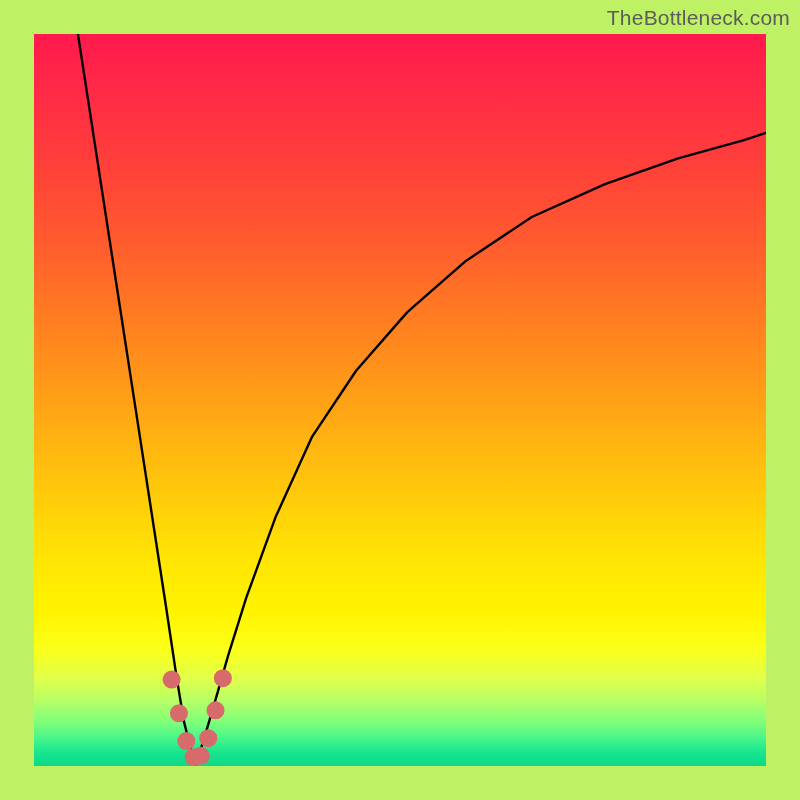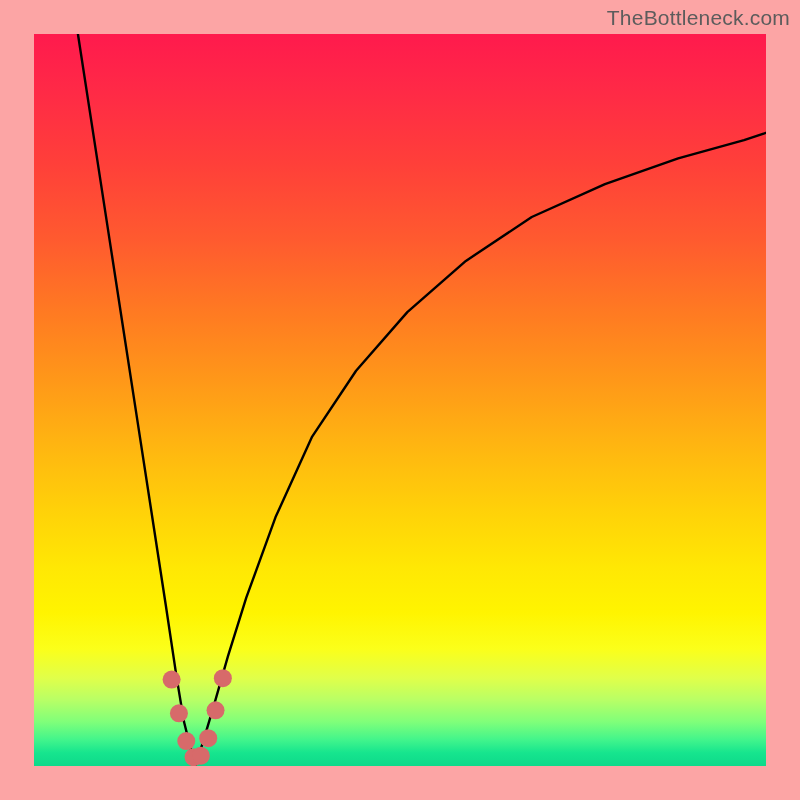--- a/index.html
+++ b/index.html
@@ -10,21 +10,21 @@
     background: #000;
     overflow: hidden;
     font-family: Arial, Helvetica, sans-serif;
   }
   .frame {
     position: absolute;
     top: 0;
     left: 0;
     width: 800px;
     height: 800px;
-    background: #fca5a5;
+    background: #bef264;
   }
   .plot {
     position: absolute;
     
     top: 34px;
     left: 34px;
     width: 732px;
     height: 732px;
     overflow: hidden;
   }

